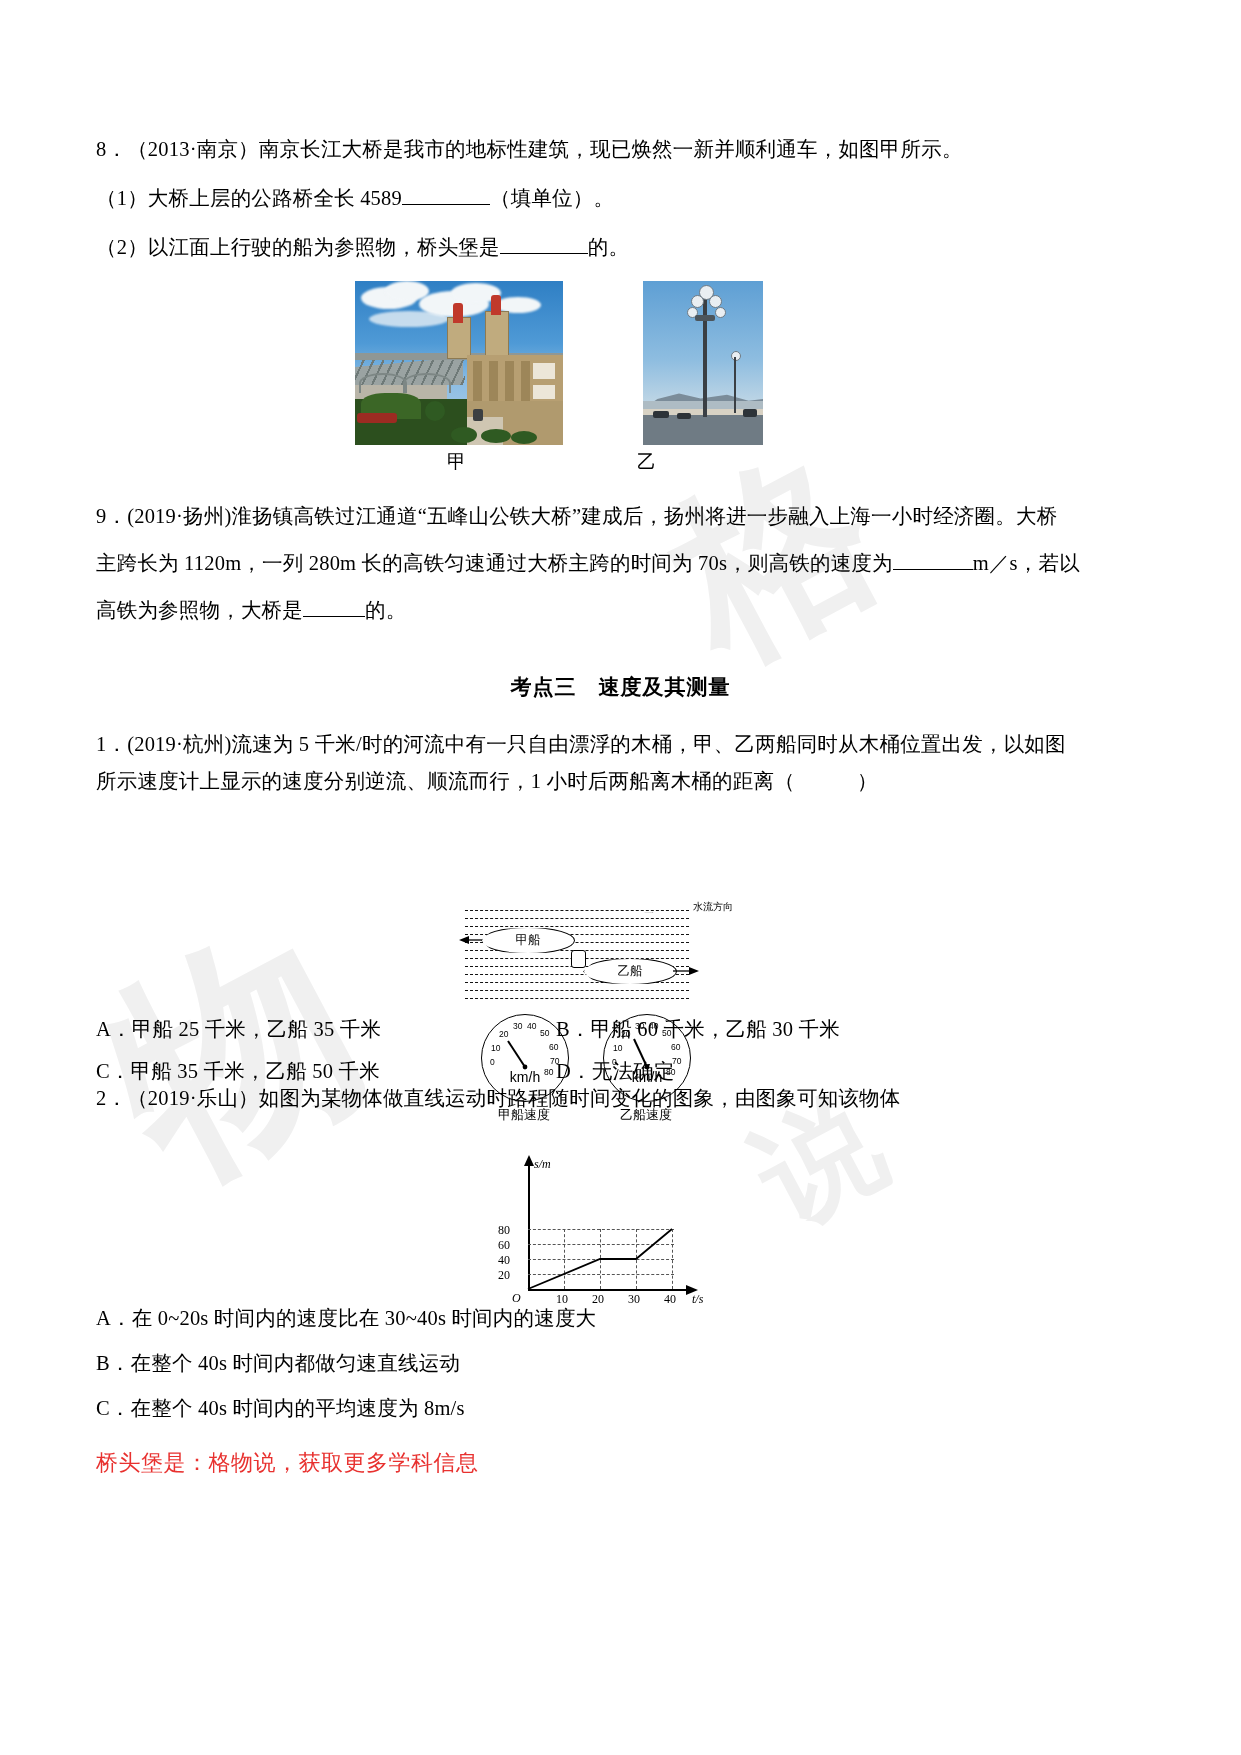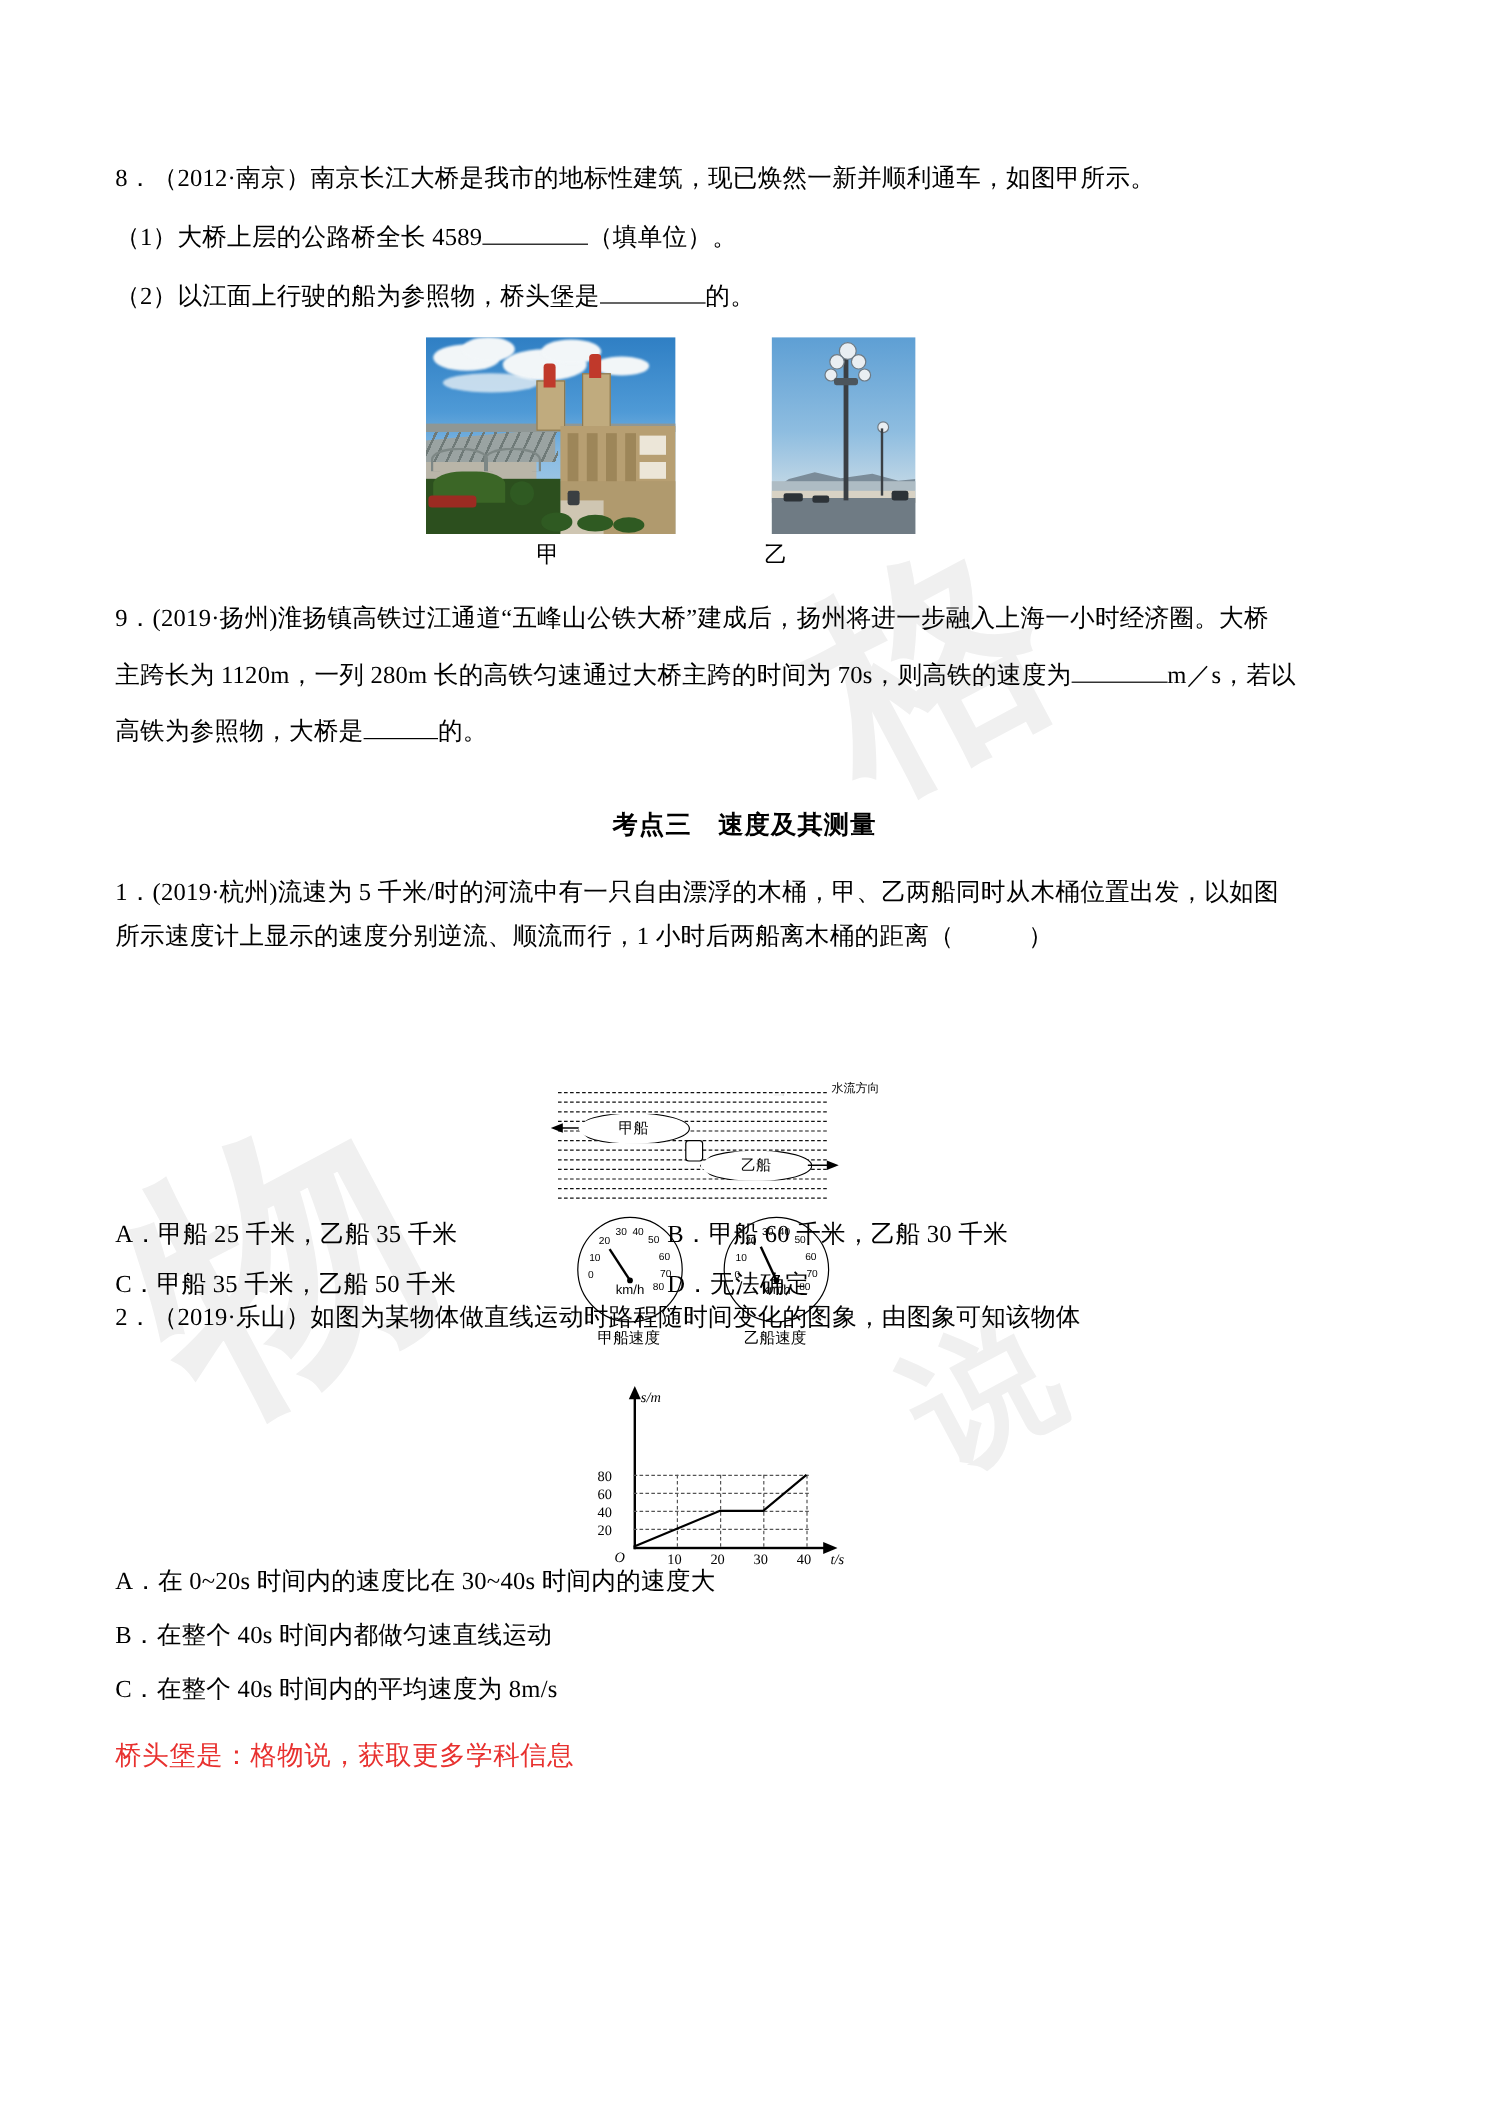--- a/index.html
+++ b/index.html
@@ -117,21 +117,21 @@
   .boat-a{left:26px;top:31px;width:92px;height:25px;
     clip-path:polygon(0 50%,14% 6%,92% 4%,100% 40%,100% 62%,92% 96%,14% 94%);}
   .boat-b{left:128px;top:62px;width:92px;height:25px;
     clip-path:polygon(0 50%,14% 6%,92% 4%,100% 40%,100% 62%,92% 96%,14% 94%);}
   .barrel{position:absolute;left:116px;top:54px;width:13px;height:16px;border:1.4px solid #000;border-radius:3px;background:#fff;}
   .flowlabel{position:absolute;left:238px;top:4px;font-size:10px;font-family:"Liberation Sans", sans-serif;}
   .flowarrow{position:absolute;left:150px;top:16px;width:88px;height:1px;}
 
   .gauge{position:absolute;width:86px;height:86px;border:1.7px solid #000;border-radius:50%;background:#fff;}
   .g-label{position:absolute;font-size:13px;font-family:"Liberation Sans", sans-serif;text-align:center;width:90px;}
-  .g-unit{position:absolute;width:100%;text-align:center;font-size:11px;font-family:"Liberation Sans", sans-serif;}
+  .g-unit{position:absolute;width:100%;text-align:center;font-size:14px;font-family:"Liberation Sans", sans-serif;}
   .tickn{position:absolute;font-size:8.5px;font-family:"Liberation Sans", sans-serif;}
 
   
   .graph{position:absolute;left:490px;top:1155px;width:230px;height:145px;}
   .axis{position:absolute;background:#000;}
   .grid{position:absolute;border-top:1px dashed #555;}
   .gridv{position:absolute;border-left:1px dashed #555;}
   .glabel{position:absolute;font-size:12px;font-family:"Liberation Serif",serif;}
 
   .footer-red{
@@ -148,21 +148,21 @@
 <div class="page">
 
   <div class="watermark">
     <div class="wm-text wm1">格</div>
     <div class="wm-text wm2">物</div>
     <div class="wm-text wm3">说</div>
   </div>
 
   <div class="content">
 
-    <div class="line" style="left:96px;top:138px;">8．（2012·南京）南京长江大桥是我市的地标性建筑，现已焕然一新并顺利通车，如图甲所示。</div>
+    <div class="line" style="left:96px;top:138px;">8．（2013·南京）南京长江大桥是我市的地标性建筑，现已焕然一新并顺利通车，如图甲所示。</div>
 
     <div class="line" style="left:96px;top:187px;">
       <span>（1）大桥上层的公路桥全长 4589</span><span class="blank b-long"></span><span>（填单位）。</span>
     </div>
 
     <div class="line" style="left:96px;top:236px;">
       <span>（2）以江面上行驶的船为参照物，桥头堡是</span><span class="blank b-long"></span><span>的。</span>
     </div>
 
     <div class="photo-row">

